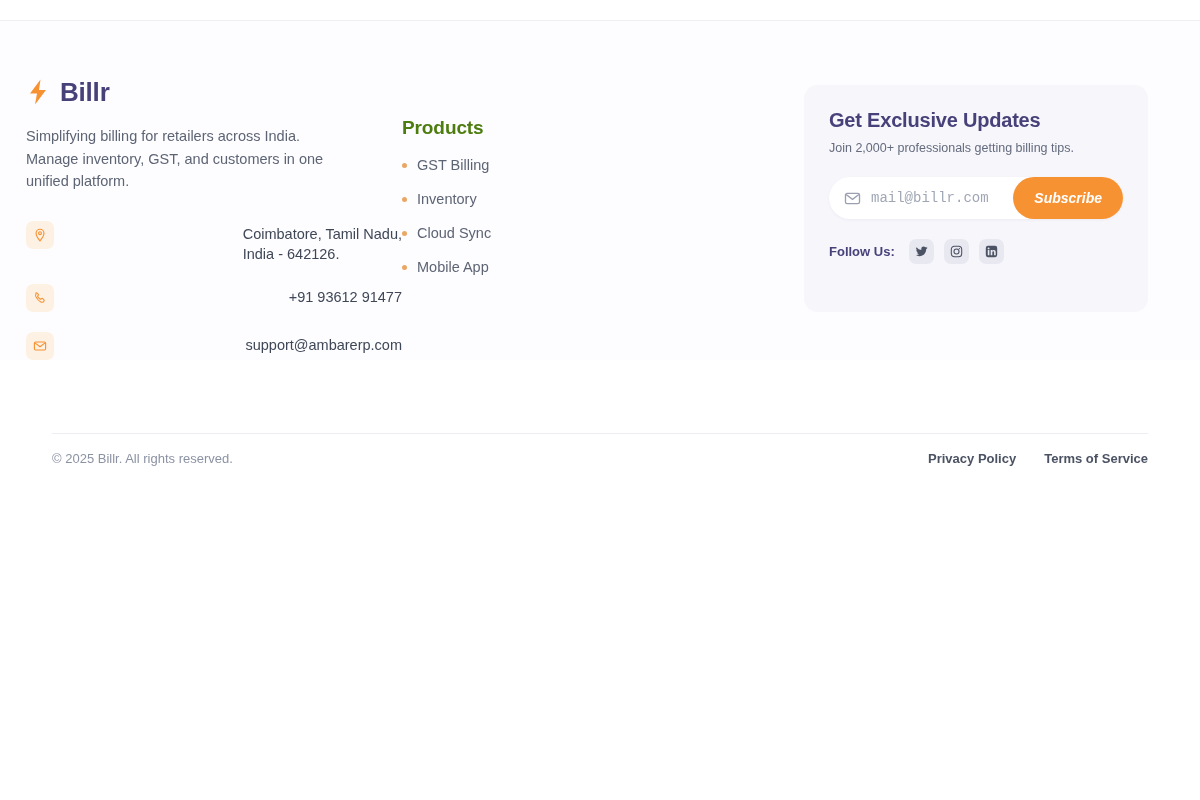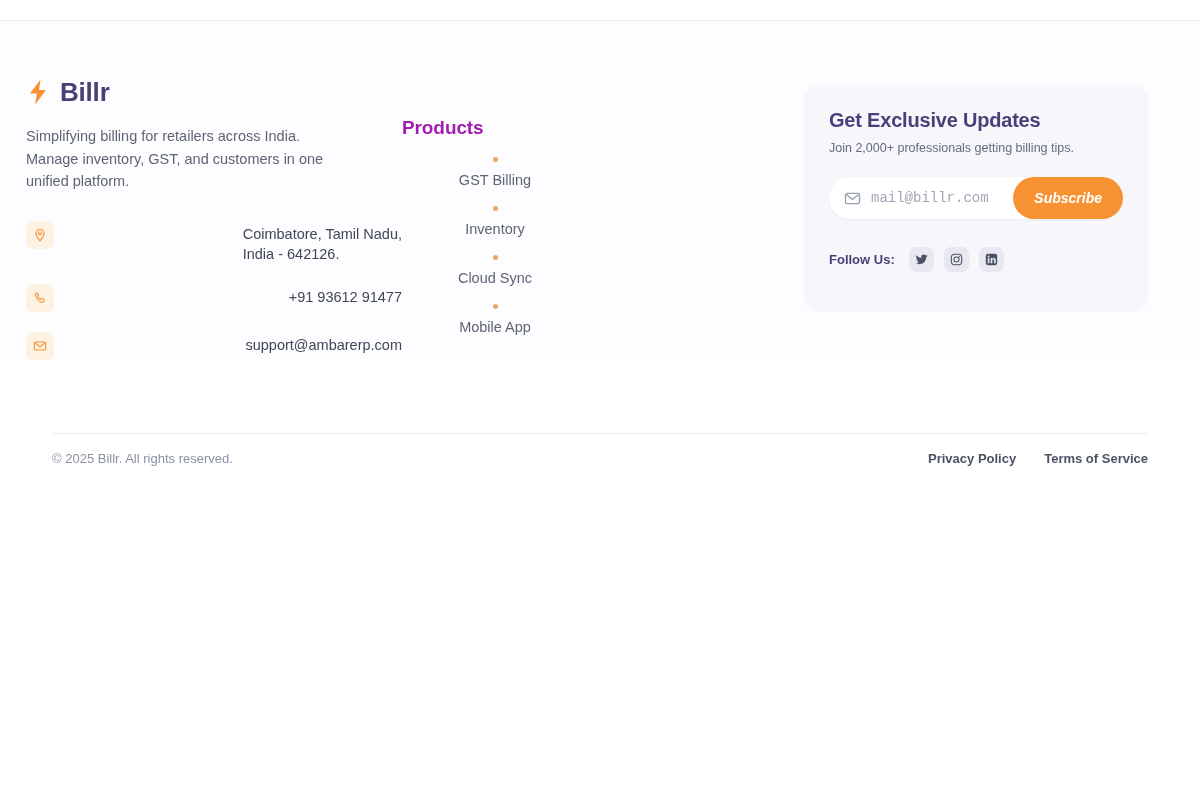--- a/index.html
+++ b/index.html
@@ -109,33 +109,32 @@
   
   .links-col {
     flex: 0 0 auto;
   }
   .col-products { width: 186px; padding-top: 44px; }
   .col-resources { width: 188px; padding-top: 44px; }
 
   .col-title {
     font-size: 19px;
     font-weight: bold;
-    color: #a21caf;
+    color: #4d7c0f;
     margin: 0 0 18px 0;
     letter-spacing: -0.1px;
   }
   .link-item {
     display: flex;
     align-items: center;
     gap: 10px;
     font-size: 14.5px;
     color: #5d6474;
     margin-bottom: 18px;
     cursor: pointer;
-    flex-direction: column;
   }
   .link-item:last-child { margin-bottom: 0; }
   .bullet {
     width: 5px;
     height: 5px;
     border-radius: 50%;
     background: #e9a765;
     flex: 0 0 5px;
   }
   .link-item.no-bullet { gap: 0; }
@@ -203,21 +202,21 @@
     background: #f79233;
     color: #ffffff;
     font-family: "Liberation Sans", sans-serif;
     font-size: 14px;
     font-weight: bold;
     cursor: pointer;
     font-style: italic;
   }
 
   .follow-row {
-    margin-top: 28px;
+    margin-top: 20px;
     display: flex;
     align-items: center;
     gap: 10px;
   }
   .follow-label {
     font-size: 13px;
     font-weight: bold;
     color: #47417a;
     margin-right: 4px;
   }

